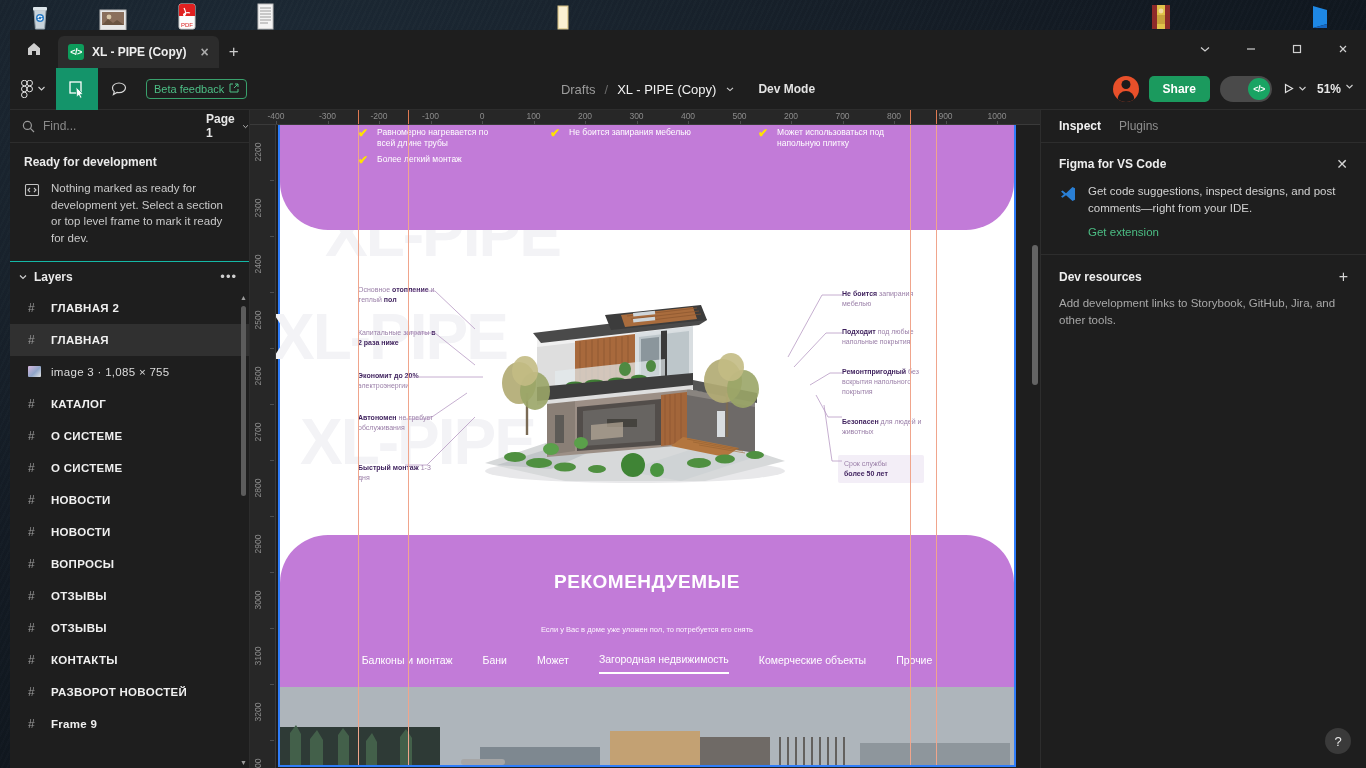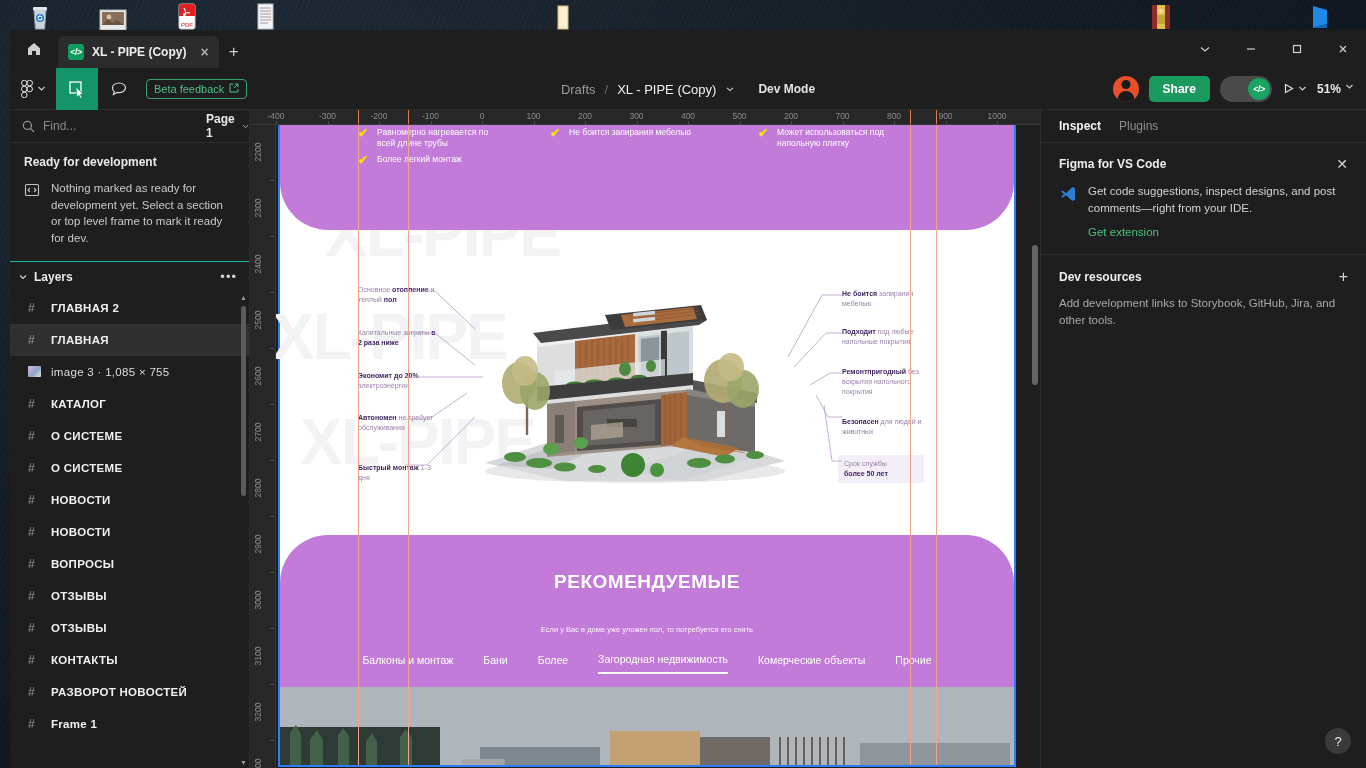--- a/index.html
+++ b/index.html
@@ -520,21 +520,21 @@
             <div class="layer">
               <span class="hash-ico">#</span>
               <span class="lname">КОНТАКТЫ</span>
             </div>
             <div class="layer">
               <span class="hash-ico">#</span>
               <span class="lname">РАЗВОРОТ НОВОСТЕЙ</span>
             </div>
             <div class="layer">
               <span class="hash-ico">#</span>
-              <span class="lname">Frame 1</span>
+              <span class="lname">Frame 9</span>
             </div>
           </div>
         <div class="lp-scroll">
           <div class="up">▲</div>
           <div class="thumb"></div>
           <div class="dn">▼</div>
         </div>
       </div>
     </div>
 
@@ -767,21 +767,21 @@
               <path d="M44 122 L52 178 H62"></path>
             </g>
           </svg>
 
           <div class="sect-purple sect-bot"></div>
           <div class="bot-h1" style="top:445px">РЕКОМЕНДУЕМЫЕ</div>
           <div class="bot-sub" style="top:500px">Если у Вас в доме уже уложен пол, то потребуется его снять</div>
           <div class="bot-tabs" style="top:528px">
             <span class="bot-tab">Балконы и монтаж</span>
             <span class="bot-tab">Бани</span>
-            <span class="bot-tab">Более</span>
+            <span class="bot-tab">Может</span>
             <span class="bot-tab active">Загородная недвижимость</span>
             <span class="bot-tab">Комерческие объекты</span>
             <span class="bot-tab">Прочие</span>
           </div>
 
           <div class="photo-strip">
             <svg width="734" height="78" viewBox="0 0 734 78">
               <rect width="734" height="78" fill="#aeb5bb"></rect>
               <path d="M0 40h160v38H0z" fill="#2e3a36"></path>
               <g fill="#43604a">

